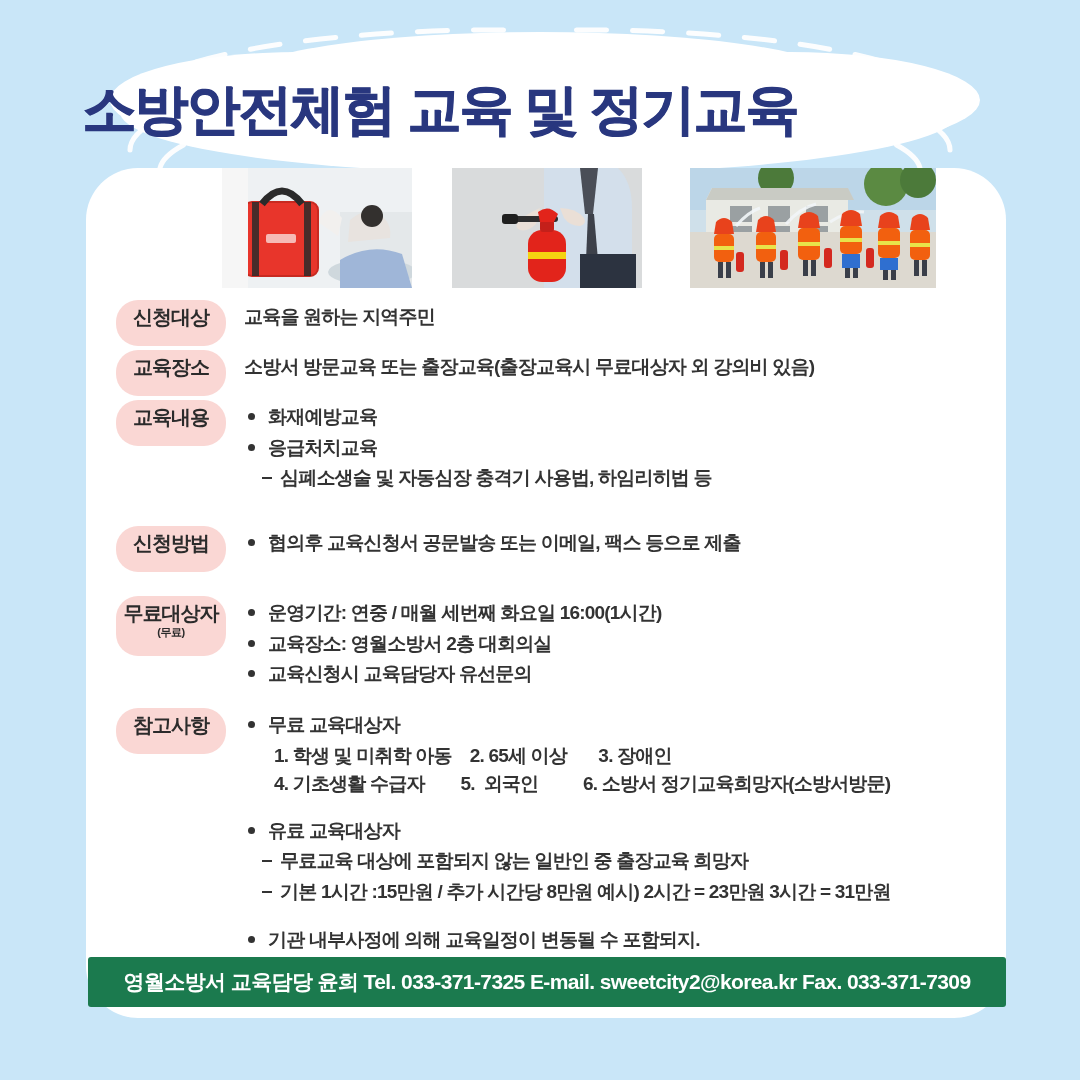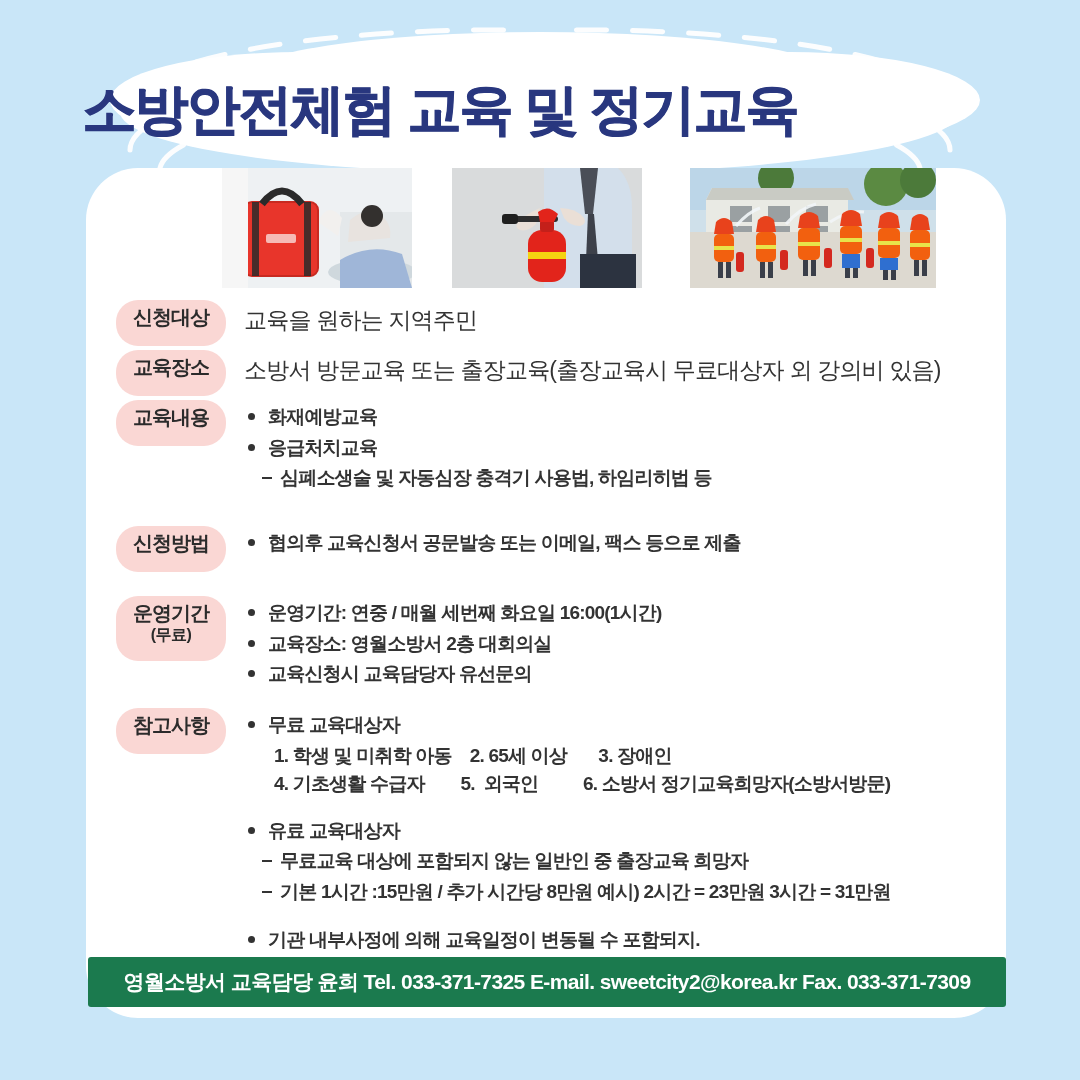--- a/index.html
+++ b/index.html
@@ -36,23 +36,23 @@
   .photo svg{display:block;}
 
   
   .row{position:absolute;left:30px;width:870px;display:flex;align-items:flex-start;}
   .pill{
     flex:0 0 auto;width:110px;margin-right:18px;
     background:#fad7d4;border-radius:22px;
     text-align:center;color:#2b2b2b;font-weight:bold;
     padding:6px 0 17px 0;font-size:20px;letter-spacing:-1px;line-height:1.15;
   }
-  .pill .sub{display:block;font-size:16px;font-weight:bold;margin-top:1px;letter-spacing:-0.5px;}
+  .pill .sub{display:block;font-size:11px;font-weight:bold;margin-top:1px;letter-spacing:-0.5px;}
   .row-body{flex:1 1 auto;color:#333333;font-size:19px;line-height:1.5;letter-spacing:-0.8px;padding-top:3px;}
-  .row-body .plain{font-weight:normal;font-size:23px;}
+  .row-body .plain{font-weight:bold;font-size:19px;}
   .bullet-line{position:relative;padding-left:24px;font-weight:bold;margin-bottom:2px;}
   .bullet-line::before{
     content:"";position:absolute;left:4px;top:10px;
     width:7px;height:7px;border-radius:50%;background:#333333;
   }
   .dash-line{position:relative;padding-left:36px;font-weight:bold;margin-bottom:2px;}
   .dash-line::before{
     content:"";position:absolute;left:18px;top:13px;
     width:10px;height:2px;background:#333333;
   }
@@ -252,21 +252,21 @@
     <div class="pill">
       <span>신청방법</span>
     </div>
     <div class="row-body">
       <div class="bullet-line">협의후 교육신청서 공문발송 또는 이메일, 팩스 등으로 제출</div>
     </div>
   </div>
 
   <div class="row r-regular">
     <div class="pill">
-      <span>운영기간</span>
+      <span>무료대상자</span>
       <span class="sub">(무료)</span>
     </div>
     <div class="row-body">
       <div class="bullet-line">운영기간: 연중 / 매월 세번째 화요일 16:00(1시간)</div>
       <div class="bullet-line">교육장소: 영월소방서 2층 대회의실</div>
       <div class="bullet-line">교육신청시 교육담당자 유선문의</div>
     </div>
   </div>
 
   <div class="row r-notes">

